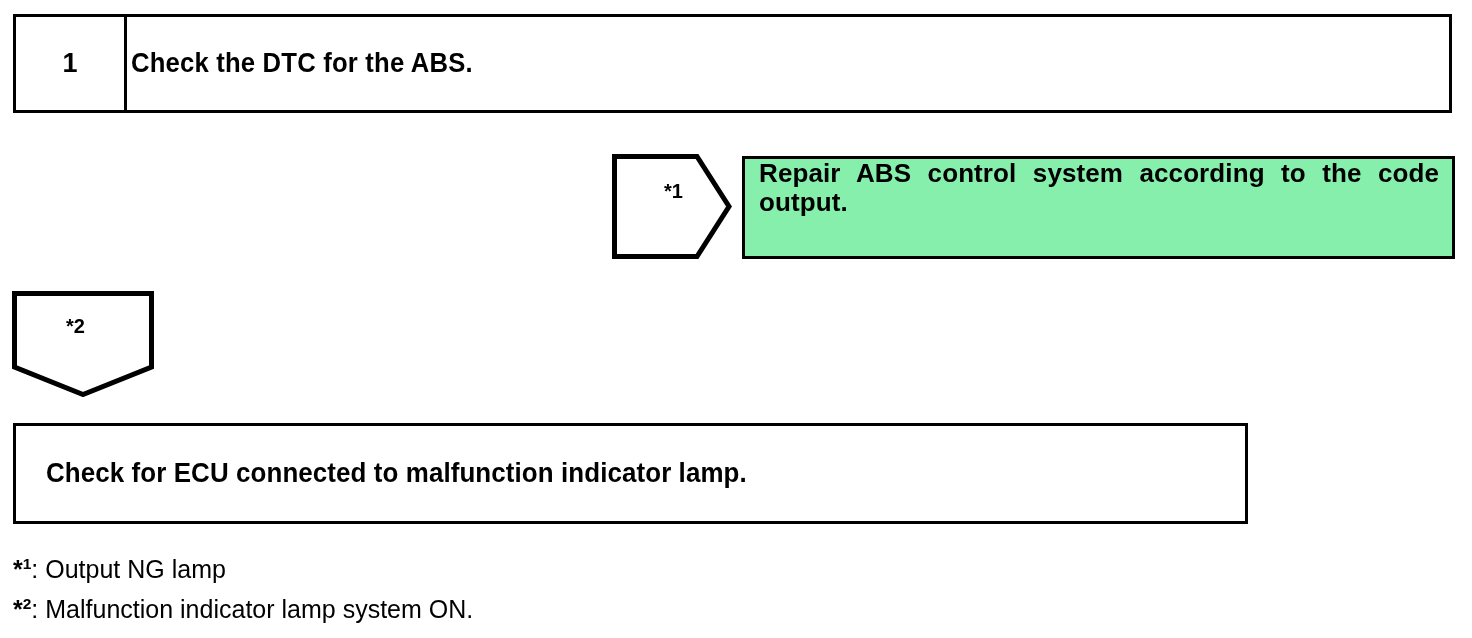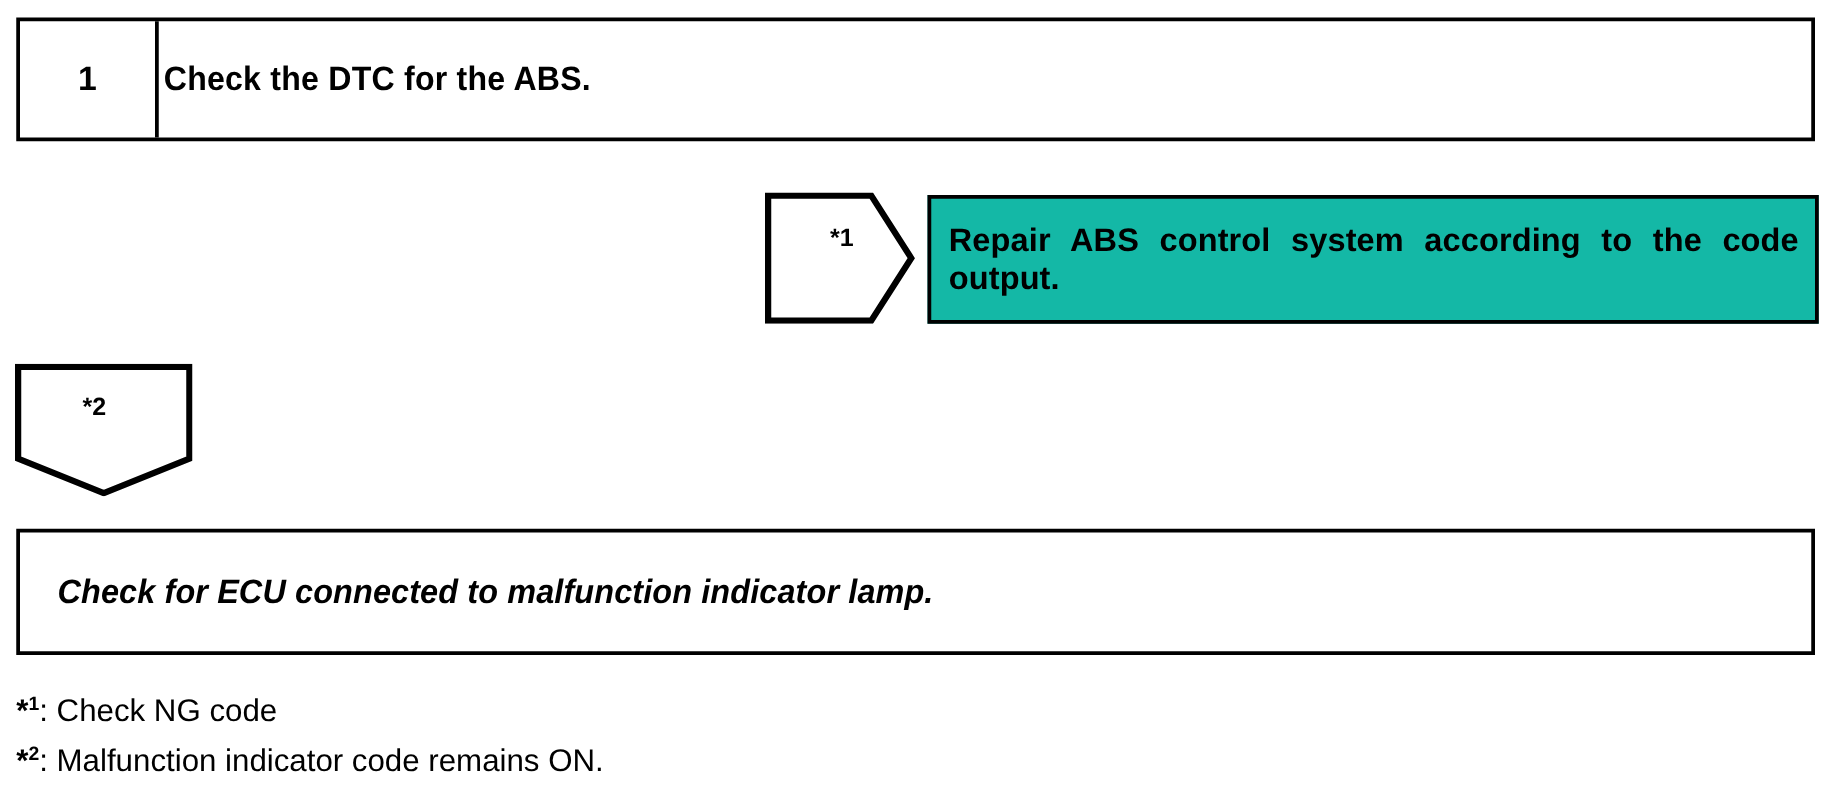--- a/index.html
+++ b/index.html
@@ -92,23 +92,22 @@
 
   
   .repair-box {
     position: absolute;
     left: 742px;
     top: 156px;
     width: 713px;
     height: 103px;
     border: 3px solid #000;
     box-sizing: border-box;
-    background: #14b8a6;
-    display: flex;
-    align-items: center;
+    background: #86efac;
+    display: flex;
   }
   .repair-text {
     font-size: 26px;
     font-weight: bold;
     line-height: 1.12;
     text-align: justify;
     text-align-last: left;
     padding: 0 13px 0 14px;
     width: 100%;
     box-sizing: border-box;
@@ -126,29 +125,28 @@
   .arrow-down .arrow-label {
     left: 54px;
     top: 25px;
   }
 
   
   .check-box {
     position: absolute;
     left: 13px;
     top: 423px;
-    width: 1439px;
+    width: 1235px;
     height: 101px;
     border: 3px solid #000;
     box-sizing: border-box;
     background: #fff;
     display: flex;
     align-items: center;
     padding-left: 30px;
-    font-style: italic;
   }
   .check-text {
     font-size: 27px;
     font-weight: bold;
     line-height: 1.1;
     letter-spacing: 0.1px;
     transform: scaleX(0.96);
     transform-origin: left center;
   }
 
@@ -207,20 +205,20 @@
     </svg>
     <span class="arrow-label">*2</span>
   </div>
 
   <div class="check-box">
     <span class="check-text">Check for ECU connected to malfunction indicator lamp.</span>
   </div>
 
   <div class="footnotes">
     <div class="footnote">
-      <span class="marker"><span>*</span><sup>1</sup></span><span>:</span>&nbsp;<span>Check NG code</span>
+      <span class="marker"><span>*</span><sup>1</sup></span><span>:</span>&nbsp;<span>Output NG lamp</span>
     </div>
     <div class="footnote">
-      <span class="marker"><span>*</span><sup>2</sup></span><span>:</span>&nbsp;<span>Malfunction indicator code remains ON.</span>
+      <span class="marker"><span>*</span><sup>2</sup></span><span>:</span>&nbsp;<span>Malfunction indicator lamp system ON.</span>
     </div>
   </div>
 
 </div>
 
 </body></html>

